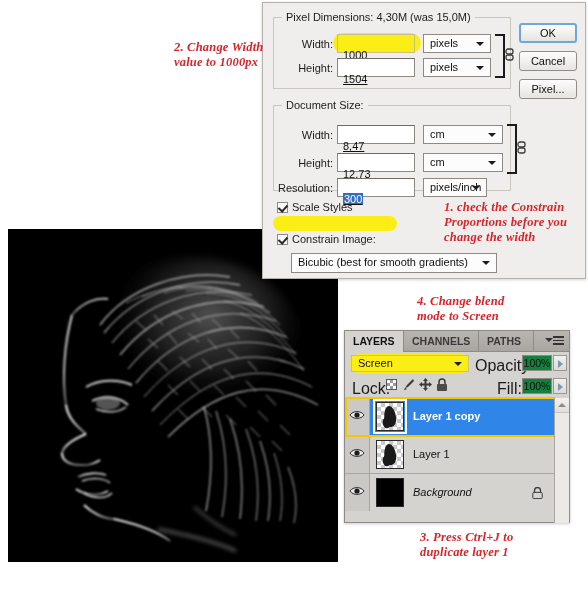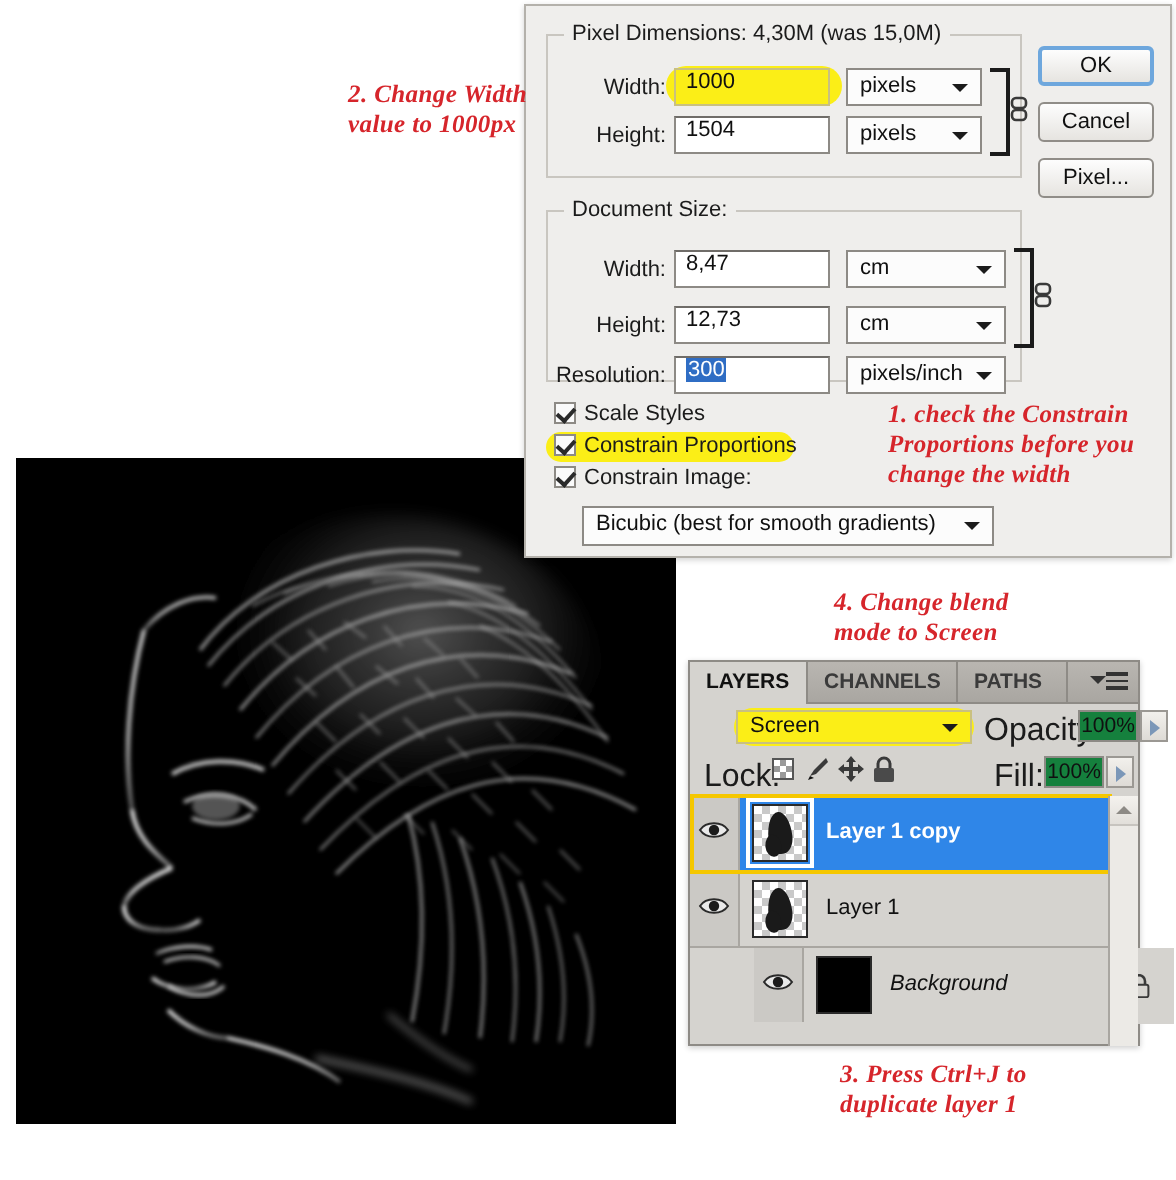--- a/index.html
+++ b/index.html
@@ -63,22 +63,23 @@
     white-space:nowrap;
   }
   .txtbox{
     position:absolute;
     background:#fff;
     border:1px solid #8d8a85;
     border-top-color:#6f6c68;
     box-sizing:border-box;
     font-size:11px;
     color:#101010;
-    padding:0 0 0 5px;
+    padding:14px 0 0 5px;
     height:19px;
+    text-decoration:underline;
   }
   .txtbox .selspan{background:#2f6dc4;color:#fff;padding:0 1px;}
   .combo{
     position:absolute;
     background:#fcfcfc;
     border:1px solid #8d8a85;
     box-sizing:border-box;
     height:19px;
     font-size:11px;color:#101010;
     padding:2px 0 0 6px;
@@ -168,21 +169,21 @@
   }
   #panelmenu{position:absolute;right:5px;top:5px;}
   #panelmenu .ln{width:11px;height:1.5px;background:#333;margin-bottom:2px;}
   #panelmenu .tri{
     position:absolute;left:-8px;top:2px;
     width:0;height:0;
     border-left:4px solid transparent;
     border-right:4px solid transparent;
     border-top:4px solid #333;
   }
-  #blendrow{position:absolute;left:17px;top:21px;width:100%;height:24px;}
+  #blendrow{position:absolute;left:0;top:21px;width:100%;height:24px;}
   #lockrow{position:absolute;left:0;top:45px;width:100%;height:22px;
            border-bottom:1px solid #a9a6a1;}
   .smalllabel{position:absolute;font-size:16px;color:#1b1b1b;}
   .numbox{
     position:absolute;background:#15803d;border:1px solid #8d8a85;
     font-size:10.5px;color:#101010;text-align:center;
     height:16px;line-height:15px;box-sizing:border-box;
   }
   .spin{
     position:absolute;width:14px;height:16px;
@@ -448,40 +449,37 @@
     <span>cm</span>
     <i class="arw"></i>
   </div>
 
   <div class="fld-label" style="left:6px;top:179px;width:64px;">
     <span>Resolution:</span>
   </div>
   <div class="txtbox" style="left:74px;top:175px;width:78px;">
     <span class="selspan">300</span>
   </div>
-  <div class="combo" style="left:160px;top:175px;width:80px;">
+  <div class="combo" style="left:160px;top:175px;width:64px;">
     <span>pixels/inch</span>
     <i class="arw"></i>
   </div>
 
   <svg class="abs" style="left:242px;top:120px;" width="18" height="52">
     <path d="M2 2 H11 V50 H2" fill="none" stroke="#1b1b1b" stroke-width="2"></path>
   </svg>
   <svg class="abs" style="left:254px;top:138px;" width="9" height="14">
     <rect x="1" y="1" width="7" height="5" rx="2" fill="none" stroke="#3a3a3a" stroke-width="1.3"></rect>
     <rect x="1" y="7" width="7" height="5" rx="2" fill="none" stroke="#3a3a3a" stroke-width="1.3"></rect>
   </svg>
 
   <div class="hl" style="left:10px;top:213px;width:124px;height:15px;border-radius:8px;"></div>
 
   <div class="cbrow" style="left:14px;top:198px;">
     <i class="cb"></i><span>Scale Styles</span>
-  </div>
-  <div class="cbrow" style="left:14px;top:214px;z-index:2;">
-    <i class="cb"></i><span style="text-decoration:underline;text-decoration-color:transparent;">Constrain Proportions</span>
   </div>
   <div class="cbrow" style="left:14px;top:230px;">
     <i class="cb"></i><span>Constrain Image:</span>
   </div>
 
   <div class="combo" style="left:28px;top:250px;width:206px;height:20px;">
     <span>Bicubic (best for smooth gradients)</span>
     <i class="arw"></i>
   </div>
 
@@ -561,21 +559,21 @@
         <path d="M1 6 C4 1.5 12 1.5 15 6 C12 10.5 4 10.5 1 6 Z" fill="#e9e9e9" stroke="#2a2a2a" stroke-width="1"></path>
         <circle cx="8" cy="6" r="2.6" fill="#1b1b1b"></circle>
       </svg>
     </div>
     <div class="thumb">
       <div class="blob"></div>
     </div>
     <div class="lname">Layer 1</div>
   </div>
 
-  <div class="layerrow" style="top:143px;border-bottom:none;margin-left:32px;">
+  <div class="layerrow" style="top:143px;border-bottom:none;">
     <div class="eyecell">
       <svg class="eye" viewBox="0 0 16 12">
         <path d="M1 6 C4 1.5 12 1.5 15 6 C12 10.5 4 10.5 1 6 Z" fill="#e9e9e9" stroke="#2a2a2a" stroke-width="1"></path>
         <circle cx="8" cy="6" r="2.6" fill="#1b1b1b"></circle>
       </svg>
     </div>
     <div class="thumb solidblack"></div>
     <div class="lname italic">Background</div>
     <svg class="lockicon" viewBox="0 0 11 12">
       <path d="M2.5 5.5 V3.6 a3 3 0 0 1 6 0 V5.5" fill="none" stroke="#3a3a3a" stroke-width="1.3"></path>

